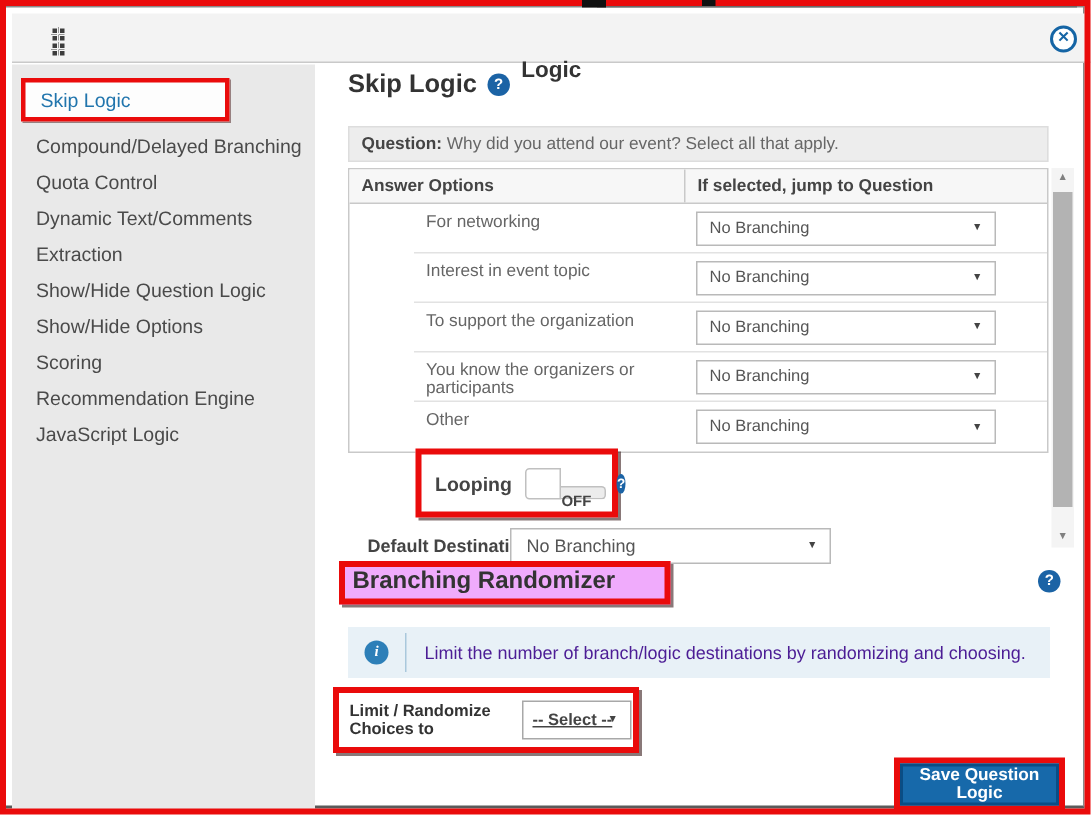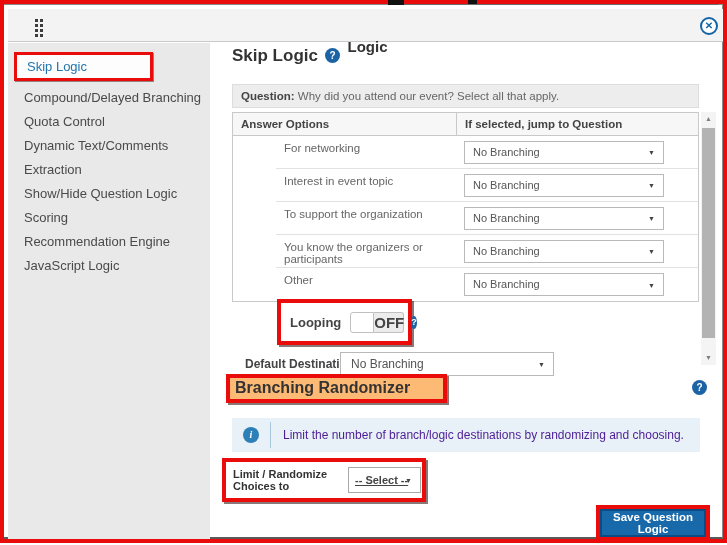--- a/index.html
+++ b/index.html
@@ -94,35 +94,35 @@
   
   .loop-box { position:absolute; left:277px; top:299px; width:135px; height:46px;
               border:4px solid #ea0b0b; box-shadow:2px 2px 0 rgba(40,10,10,.55);
               background:#fff; display:flex; align-items:center; padding-left:9px;
               z-index:6; }
   .loop-label { font-size:13px; font-weight:bold; color:#444; margin-right:9px; }
   .toggle { display:flex; height:21px; cursor:pointer; margin-right:7px; }
   .toggle .knob { width:24px; background:#fff; border:1px solid #c0c0c0;
                   border-radius:3px 0 0 3px; }
   .toggle .state { width:30px; background:#ececec; border:1px solid #c0c0c0;
-                   border-left:none; border-radius:0 3px 3px 0; font-size:15px;
-                   font-weight:bold; color:#444; text-align:right; line-height:19px; }
+                   border-left:none; border-radius:0 3px 3px 0; font-size:10px;
+                   font-weight:bold; color:#444; text-align:left; line-height:19px;margin-top:12px; }
   .loop-box .help-ic { width:13px; height:13px; font-size:9px; line-height:13px; }
 
   
   .dd-label { position:absolute; left:245px; top:357px; font-size:12px;
               font-weight:bold; color:#444; }
   .dd-sel { position:absolute; left:340px; top:352px; width:214px; height:24px;
             font-size:12px; }
   .dd-sel .val { line-height:22px; padding-left:10px; }
 
   
   .rand-title-box { position:absolute; left:226px; top:374px; width:221px; height:29px;
                     border:4px solid #ea0b0b; box-shadow:2px 2px 0 rgba(40,10,10,.55);
-                    background:#fdba74; z-index:6; }
+                    background:#f0abfc; z-index:6; }
   .rand-title { font-size:16px; font-weight:bold; color:#333; line-height:20px;
                 padding-left:5px; white-space:nowrap; }
   .rand-help { position:absolute; left:692px; top:380px; }
 
   .info-box { position:absolute; left:232px; top:418px; width:468px; height:34px;
               background:#e8f1f7; display:flex; align-items:center; }
   .info-ic-wrap { width:38px; display:flex; justify-content:center; }
   .info-ic { width:16px; height:16px; border-radius:50%; background:#2d7fb8;
              color:#fff; font-size:10px; font-style:italic; font-weight:bold;
              font-family:"Liberation Serif", serif; text-align:center; line-height:16px; }
@@ -172,20 +172,21 @@
       <div class="close-btn">✕</div>
     </div>
 
     <div class="sidebar">
       <div class="side-item active">Skip Logic</div>
       <div class="side-item">Compound/Delayed Branching</div>
       <div class="side-item">Quota Control</div>
       <div class="side-item">Dynamic Text/Comments</div>
       <div class="side-item">Extraction</div>
       <div class="side-item">Show/Hide Question Logic</div>
+      <div class="side-item">Show/Hide Options</div>
       <div class="side-item">Scoring</div>
       <div class="side-item">Recommendation Engine</div>
       <div class="side-item">JavaScript Logic</div>
     </div>
   </div>
 
   <div class="sec-title">
     <span>Skip Logic</span><span class="help-ic">?</span>
   </div>
 

